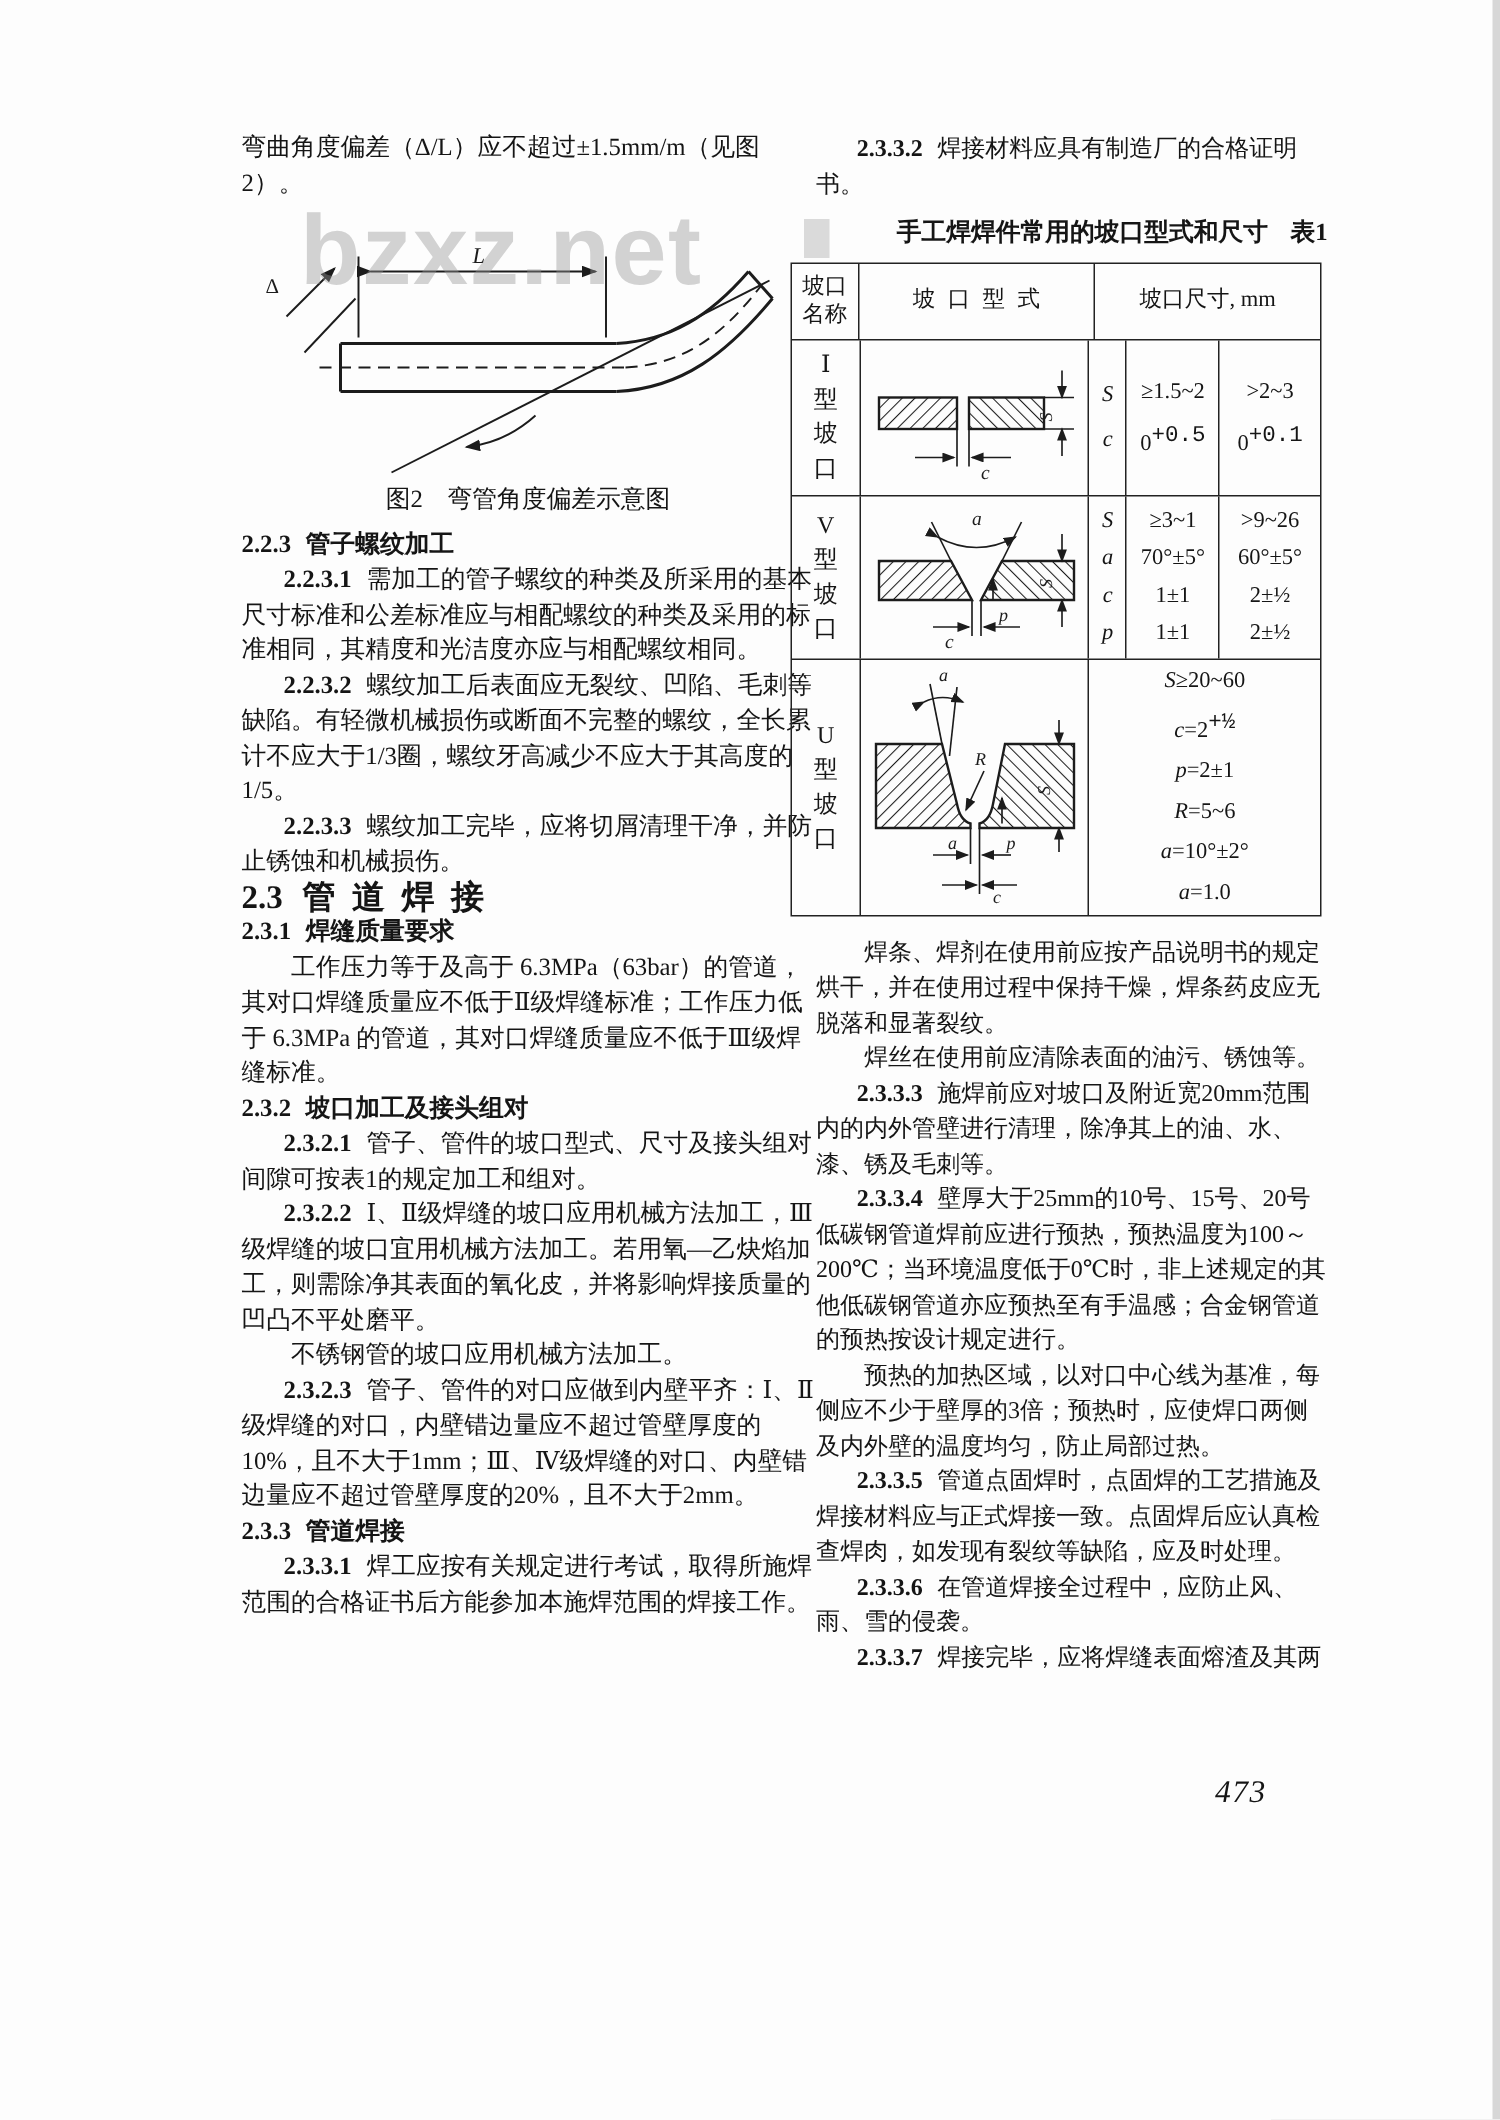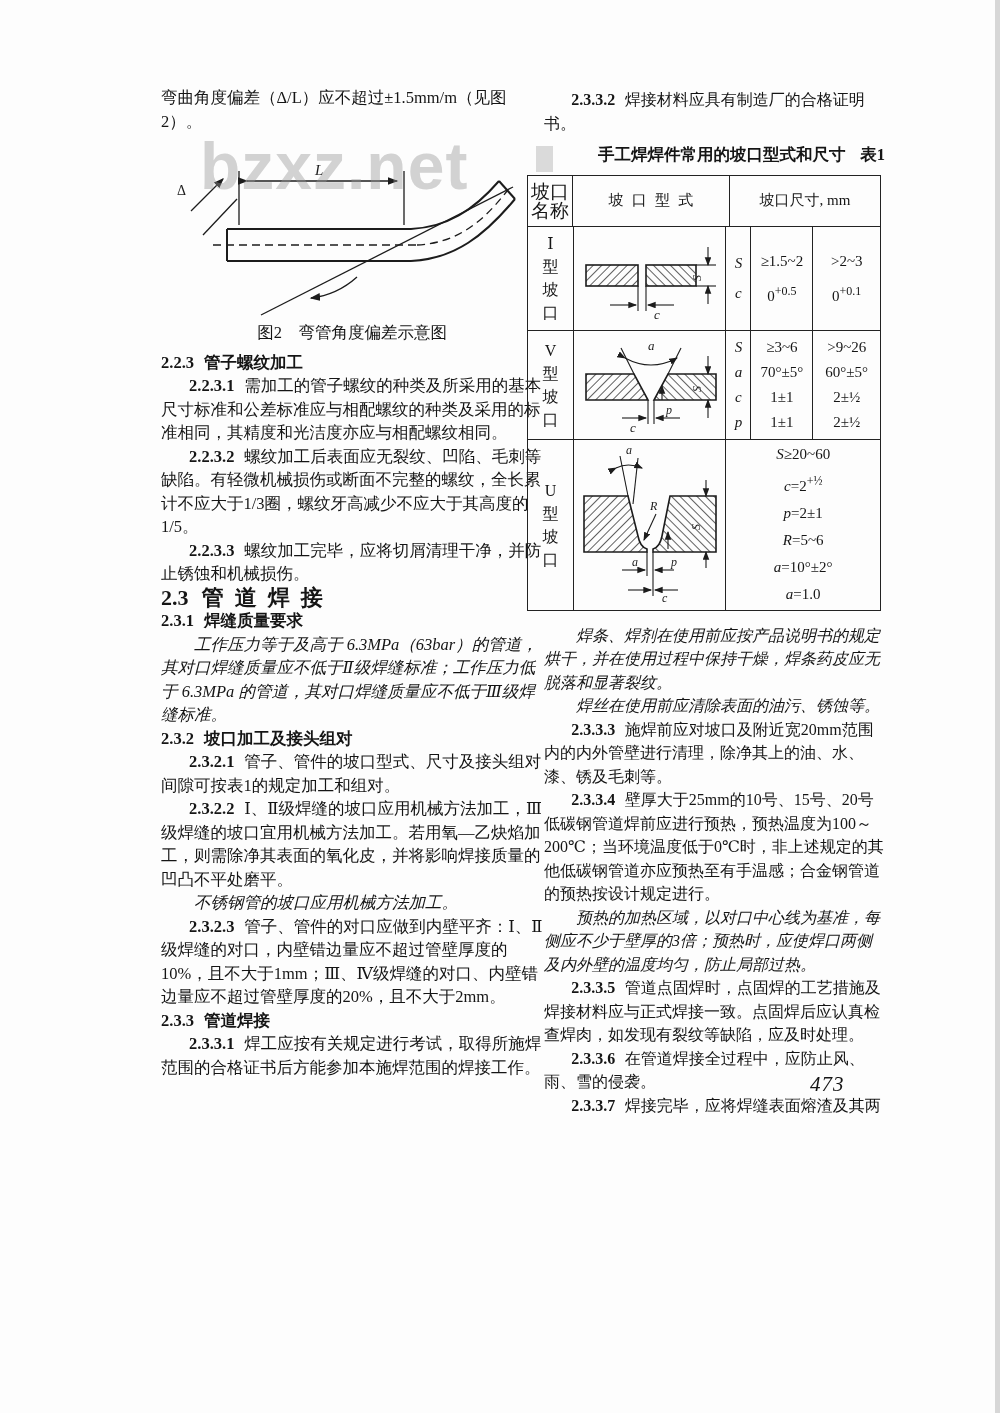--- a/index.html
+++ b/index.html
@@ -8,55 +8,55 @@
   .edge-strip{position:absolute;right:0;top:0;width:5px;height:100%;background:#d7d7d7;}
   .wm-block{position:absolute;left:536px;top:146px;width:17px;height:26px;background:#dadada;}
   .watermark{position:absolute;left:200px;top:128px;font-family:"Liberation Sans","DejaVu Sans",sans-serif;
              font-weight:bold;font-size:66px;letter-spacing:1px;color:rgba(150,150,150,0.42);z-index:5;}
   .col{position:absolute;}
   .col-left{left:161px;top:86px;width:382px;font-size:16.5px;line-height:23.5px;}
   .col-right{left:544px;top:88px;width:341px;font-size:16px;line-height:23.5px;}
   p.blk{margin:0;padding:0;}
   .blk .num{font-weight:bold;margin-right:.6em;}
   .blk-p{text-indent:1.7em;}
-  .blk-pi{text-indent:2em;font-style:italic;}
+  .blk-pi{text-indent:2em;}
   .blk-h{text-indent:0;font-weight:bold;}
   .blk-hc{text-align:left;text-indent:0;font-weight:bold;font-size:22px;margin:4px 0 3px 0;}
   .blk-hc span{letter-spacing:.5em;}
   
   .figure{margin:4px 0 0 0;position:relative;height:182px;}
   .fig-caption{text-align:center;margin:2px 0 6px 0;font-size:16.5px;}
   .fig-caption b{font-weight:normal;margin-right:1em;}
   svg{display:block;}
   .sketch{stroke:#1c1c1c;fill:none;}
   svg text{font-family:"Liberation Serif","DejaVu Serif",serif;fill:#1c1c1c;}
   
   .tbl-title{text-align:right;font-weight:bold;font-size:16.5px;margin:8px 0 8px 0;}
   .tbl-title .tag{margin-left:.9em;}
   .grv-table{margin-left:-17px;width:352px;border:1.7px solid #222;font-size:15px;}
   .trow{display:flex;}
   .trow + .trow{border-top:1.6px solid #222;}
   .c-name{width:45px;border-right:1.5px solid #222;display:flex;align-items:center;justify-content:center;text-align:center;}
   .c-type{width:152px;border-right:1.5px solid #222;display:flex;align-items:center;justify-content:center;}
   .c-dims{width:154px;display:flex;align-items:center;justify-content:center;}
   .hrow{height:50px;}
-  .hrow .c-name{font-size:19px;line-height:19px;}
+  .hrow .c-name{font-size:15px;line-height:19px;}
   .hrow .c-type{letter-spacing:.55em;font-weight:normal;padding-left:.55em;}
   .vname{width:17px;line-height:23px;word-break:break-all;font-size:16px;}
   .dims-grid{display:flex;width:100%;height:100%;align-items:stretch;}
   .dcol{display:flex;flex-direction:column;justify-content:center;text-align:center;}
   .d-sym{width:24px;border-right:1.4px solid #222;}
   .d-a{width:61px;border-right:1.4px solid #222;}
   .d-b{flex:1;}
   .dline{line-height:var(--dlh,26px);}
   .r0 .dline{--dlh:30px;}
   .r1 .dline{--dlh:25px;}
   .r2 .dline{--dlh:27px;}
-  sup{font-size:12px;}
-  .pagenum{position:absolute;left:810px;top:1072px;font-size:21px;font-style:italic;letter-spacing:1px;}
+  sup{font-size:15px;font-family:Liberation Mono, monospace;}
+  .pagenum{position:absolute;left:810px;top:1182px;font-size:21px;font-style:italic;letter-spacing:1px;}
 </style>
 </head>
 <body>
 
 <div class="page">
   <div class="edge-strip"></div>
   <div class="wm-block"></div>
   <div class="watermark">bzxz.net</div>
 
   <div class="col col-left">
@@ -221,21 +221,21 @@
         </div>
         <div class="c-dims">
           <div class="dims-grid">
             <div class="dcol d-sym" id="dims1-sym">
                 <div class="dline"><i>S</i></div>
                 <div class="dline"><i>a</i></div>
                 <div class="dline"><i>c</i></div>
                 <div class="dline"><i>p</i></div>
               </div>
             <div class="dcol d-a" id="dims1-a">
-                <div class="dline">≥3~6</div>
+                <div class="dline">≥3~1</div>
                 <div class="dline">70°±5°</div>
                 <div class="dline">1±1</div>
                 <div class="dline">1±1</div>
               </div>
             <div class="dcol d-b" id="dims1-b">
                 <div class="dline">&gt;9~26</div>
                 <div class="dline">60°±5°</div>
                 <div class="dline">2±½</div>
                 <div class="dline">2±½</div>
               </div>

